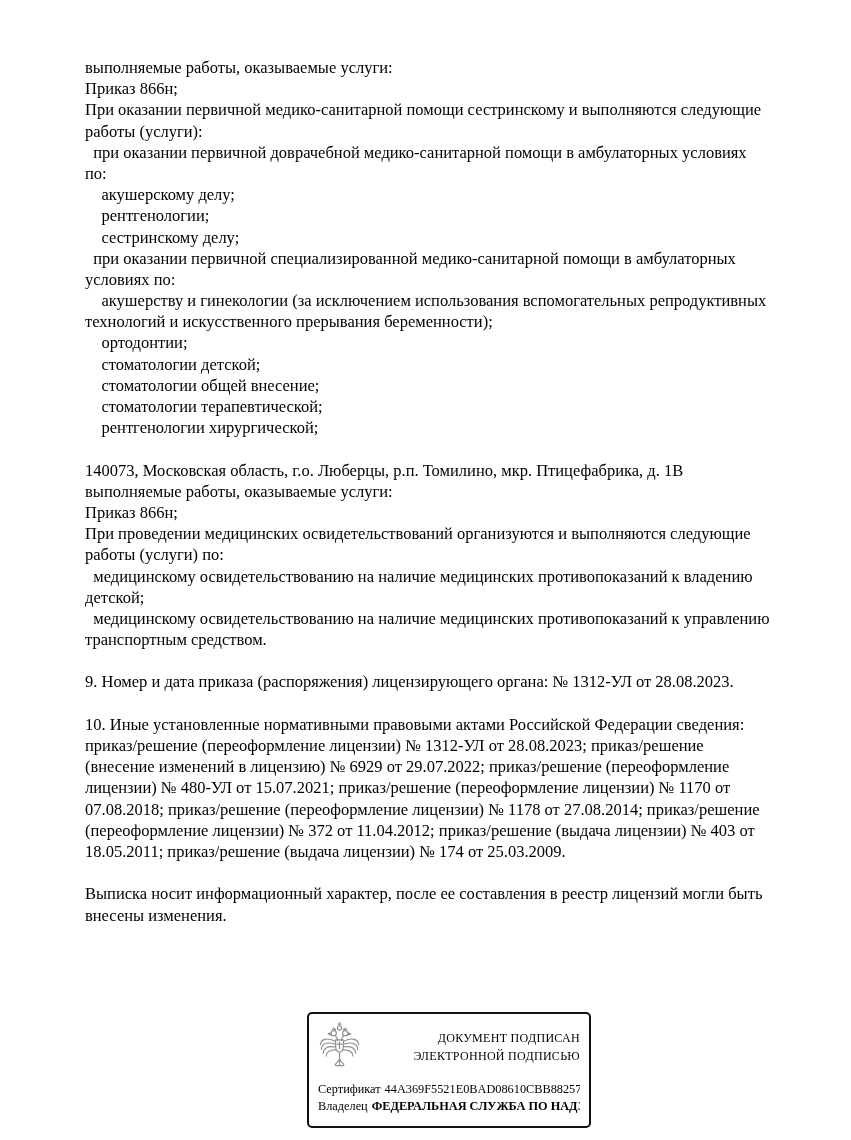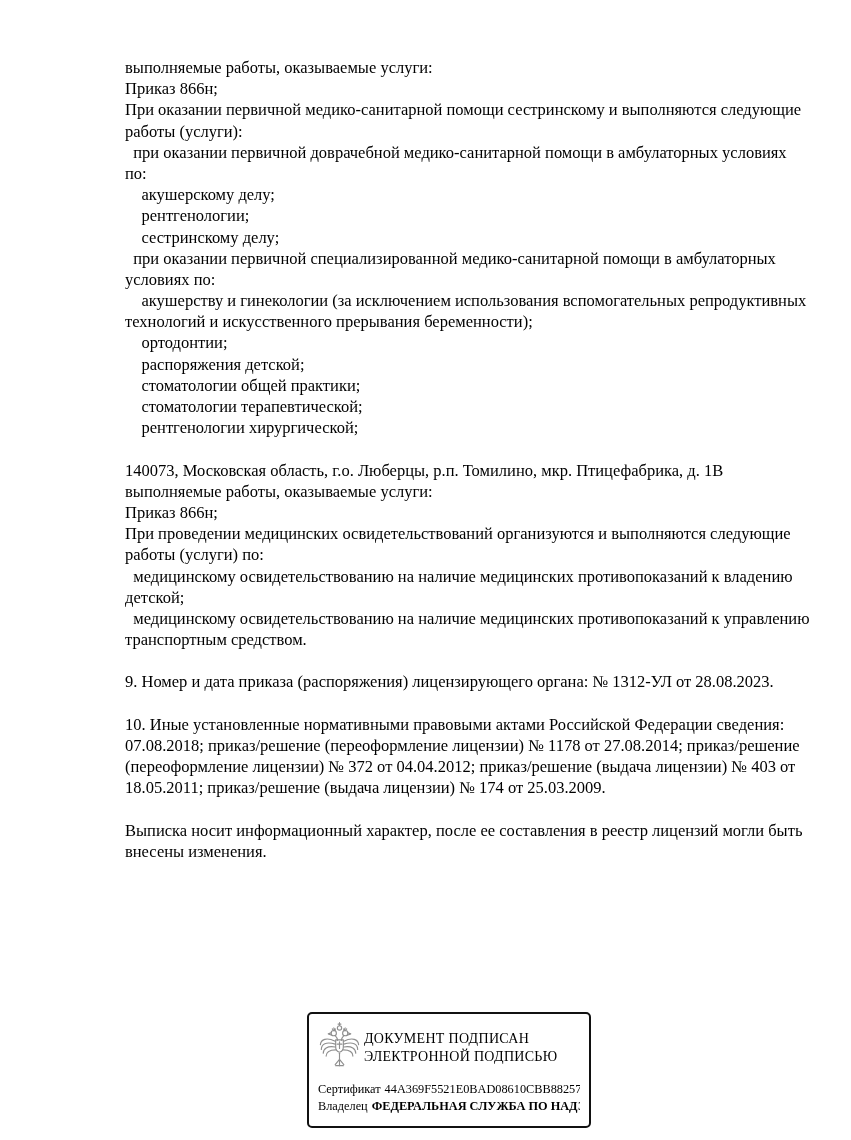--- a/index.html
+++ b/index.html
@@ -20,21 +20,20 @@
     position: absolute;
     left: 85px;
     top: 57px;
     width: 740px;
     font-size: 16.5px;
     line-height: 21.2px;
   }
   .line {
     height: 21.2px;
     white-space: pre;
-    margin-left: 40px;
   }
   .stamp {
     position: absolute;
     left: 307px;
     top: 1012px;
     width: 284px;
     height: 116px;
     box-sizing: border-box;
     border: 2px solid #111111;
     border-radius: 5px;
@@ -51,22 +50,22 @@
     width: 46px;
     flex: 0 0 46px;
   }
   .stamp-emblem svg {
     width: 43px;
     height: 55px;
     display: block;
   }
   .stamp-title {
     flex: 1;
-    text-align: left;
-    font-size: 14px;
+    text-align: right;
+    font-size: 12px;
     line-height: 17.5px;
     padding-top: 10px;
     letter-spacing: 0.3px;
   }
   .stamp-rows {
     margin-top: 3px;
   }
   .stamp-row {
     font-size: 12.3px;
     line-height: 17.3px;
@@ -93,40 +92,43 @@
     <div class="line">  при оказании первичной доврачебной медико-санитарной помощи в амбулаторных условиях</div>
     <div class="line">по:</div>
     <div class="line">    акушерскому делу;</div>
     <div class="line">    рентгенологии;</div>
     <div class="line">    сестринскому делу;</div>
     <div class="line">  при оказании первичной специализированной медико-санитарной помощи в амбулаторных</div>
     <div class="line">условиях по:</div>
     <div class="line">    акушерству и гинекологии (за исключением использования вспомогательных репродуктивных</div>
     <div class="line">технологий и искусственного прерывания беременности);</div>
     <div class="line">    ортодонтии;</div>
-    <div class="line">    распоряжения детской;</div>
-    <div class="line">    стоматологии общей практики;</div>
+    <div class="line">    стоматологии детской;</div>
+    <div class="line">    стоматологии общей внесение;</div>
     <div class="line">    стоматологии терапевтической;</div>
     <div class="line">    рентгенологии хирургической;</div>
     <div class="line"></div>
     <div class="line">140073, Московская область, г.о. Люберцы, р.п. Томилино, мкр. Птицефабрика, д. 1В</div>
     <div class="line">выполняемые работы, оказываемые услуги:</div>
     <div class="line">Приказ 866н;</div>
     <div class="line">При проведении медицинских освидетельствований организуются и выполняются следующие</div>
     <div class="line">работы (услуги) по:</div>
     <div class="line">  медицинскому освидетельствованию на наличие медицинских противопоказаний к владению</div>
     <div class="line">детской;</div>
     <div class="line">  медицинскому освидетельствованию на наличие медицинских противопоказаний к управлению</div>
     <div class="line">транспортным средством.</div>
     <div class="line"></div>
     <div class="line">9. Номер и дата приказа (распоряжения) лицензирующего органа: № 1312-УЛ от 28.08.2023.</div>
     <div class="line"></div>
     <div class="line">10. Иные установленные нормативными правовыми актами Российской Федерации сведения:</div>
+    <div class="line">приказ/решение (переоформление лицензии) № 1312-УЛ от 28.08.2023; приказ/решение</div>
+    <div class="line">(внесение изменений в лицензию) № 6929 от 29.07.2022; приказ/решение (переоформление</div>
+    <div class="line">лицензии) № 480-УЛ от 15.07.2021; приказ/решение (переоформление лицензии) № 1170 от</div>
     <div class="line">07.08.2018; приказ/решение (переоформление лицензии) № 1178 от 27.08.2014; приказ/решение</div>
-    <div class="line">(переоформление лицензии) № 372 от 04.04.2012; приказ/решение (выдача лицензии) № 403 от</div>
+    <div class="line">(переоформление лицензии) № 372 от 11.04.2012; приказ/решение (выдача лицензии) № 403 от</div>
     <div class="line">18.05.2011; приказ/решение (выдача лицензии) № 174 от 25.03.2009.</div>
     <div class="line"></div>
     <div class="line">Выписка носит информационный характер, после ее составления в реестр лицензий могли быть</div>
     <div class="line">внесены изменения.</div>
   </div>
 
   <div class="stamp">
     <div class="stamp-header">
       <div class="stamp-emblem">
         <svg viewBox="0 0 90 110" xmlns="http://www.w3.org/2000/svg">

